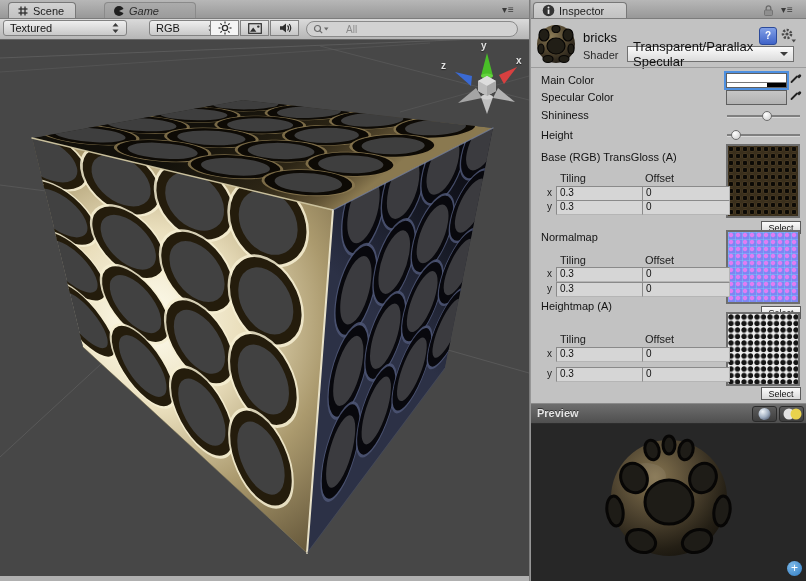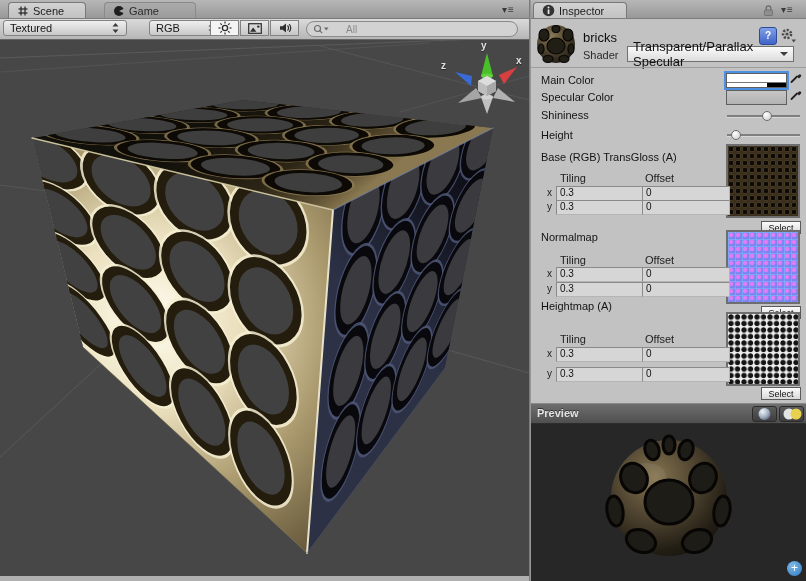--- a/index.html
+++ b/index.html
@@ -10,21 +10,21 @@
   .divider{position:absolute;left:529px;top:0;width:2px;height:581px;background:linear-gradient(90deg,#6f6f6f,#a3a3a3);}
   .inspector{position:absolute;left:531px;top:0;width:275px;height:581px;background:#c2c2c2;}
   
   .tabbar{position:absolute;left:0;top:0;height:18px;width:100%;
           background:linear-gradient(#b7b7b7,#989898);border-bottom:1px solid #7c7c7c;z-index:5;}
   .tab{position:absolute;top:2px;height:16px;display:flex;align-items:center;gap:4px;
        padding:0 8px;font-size:11px;color:#1b1b1b;box-sizing:border-box;}
   .tab.active{background:linear-gradient(#d2d2d2,#c2c2c2);border:1px solid #787878;border-bottom:none;
        border-radius:4px 4px 0 0;}
   .tab.inactive{background:linear-gradient(#ababab,#9b9b9b);border:1px solid #8a8a8a;border-bottom:none;
-       border-radius:4px 4px 0 0;color:#2c2c2c;}
+       border-radius:4px 4px 0 0;color:#2c2c2c;font-style:italic;}
   .panel-menu{position:absolute;top:4px;font-size:10px;color:#3a3a3a;letter-spacing:1px;cursor:default;}
   
   .scene-toolbar{position:absolute;left:0;top:18px;width:529px;height:21px;z-index:4;
         background:linear-gradient(#dcdcdc,#b6b6b6);border-bottom:1px solid #666;}
   .dd{position:absolute;top:2px;height:16px;background:linear-gradient(#efefef,#c9c9c9);
       border:1px solid #828282;border-radius:3px;font-size:11px;color:#151515;
       display:flex;align-items:center;box-sizing:border-box;padding:0 6px;}
   .dd .grow{flex:1;}
   .tbtn{position:absolute;top:2px;width:29px;height:16px;background:linear-gradient(#e9e9e9,#c6c6c6);
       border:1px solid #828282;box-sizing:border-box;display:flex;align-items:center;justify-content:center;}
@@ -367,21 +367,21 @@
       </g>
 
       <rect x="0" y="576" width="529" height="5" fill="#b0b0b0"></rect>
     </svg>
 
     <span class="gizmo-label" style="left:481px;top:40px">y</span>
     <span class="gizmo-label" style="left:516px;top:55px">x</span>
     <span class="gizmo-label" style="left:441px;top:60px">z</span>
 
     <div class="tabbar">
-      <div class="tab active" style="left:8px;width:78px">
+      <div class="tab active" style="left:8px;width:68px">
         <svg width="12" height="12">
           <g stroke="#2f2f2f" stroke-width="1.3">
             <line x1="4" y1="1.5" x2="4" y2="10.5"></line>
               <line x1="8" y1="1.5" x2="8" y2="10.5"></line>
             <line x1="1.5" y1="4" x2="10.5" y2="4"></line>
               <line x1="1.5" y1="8" x2="10.5" y2="8"></line>
           </g>
         </svg>
         <span>Scene</span>
       </div>

